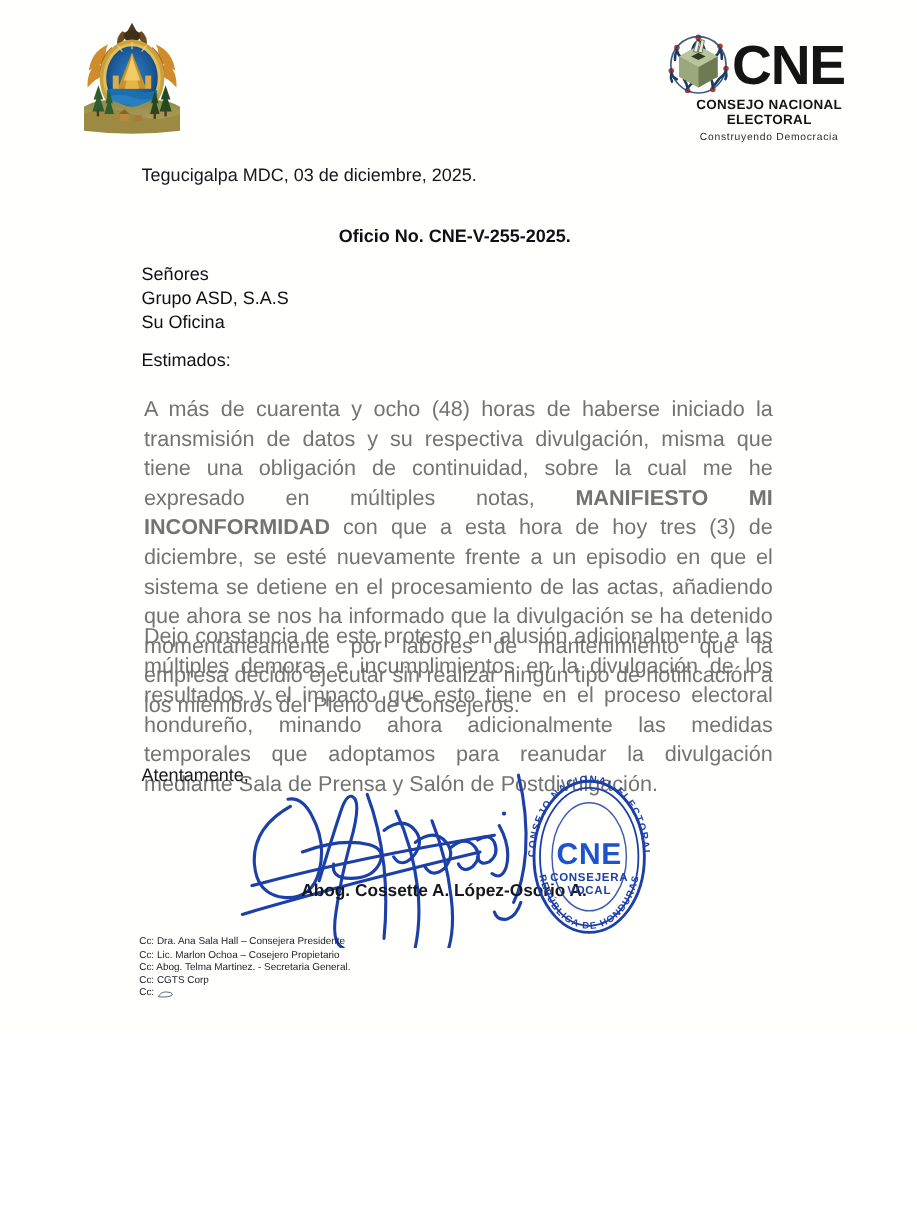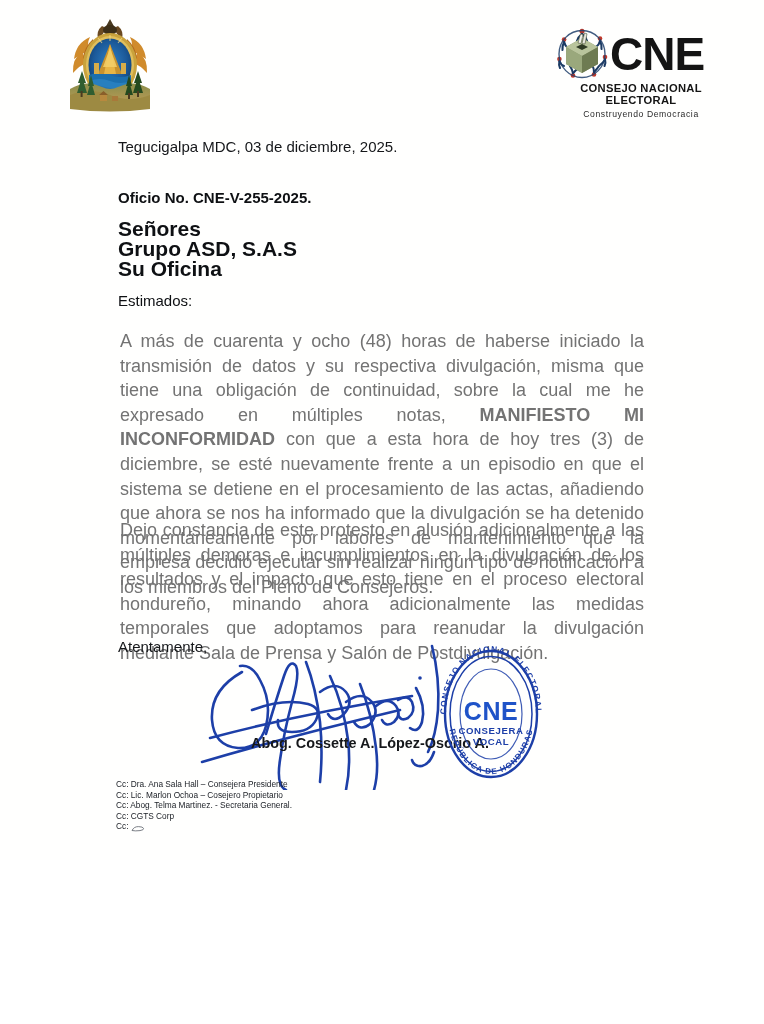--- a/index.html
+++ b/index.html
@@ -89,31 +89,31 @@
     left: 118px;
     top: 138px;
     font-size: 15px;
     color: #15171a;
   }
   .oficio {
     position: absolute;
     left: 118px;
     top: 189px;
     width: 522px;
-    text-align: left;
+    text-align: center;
     font-size: 15px;
     font-weight: bold;
     color: #0e1013;
   }
   .addressee {
     position: absolute;
     left: 118px;
     top: 219px;
-    font-size: 21px;
-    font-weight: bold;
+    font-size: 15px;
+    font-weight: normal;
     color: #0e1013;
     line-height: 20px;
   }
   .greeting {
     position: absolute;
     left: 118px;
     top: 292px;
     font-size: 15px;
     font-weight: normal;
     color: #0e1013;

